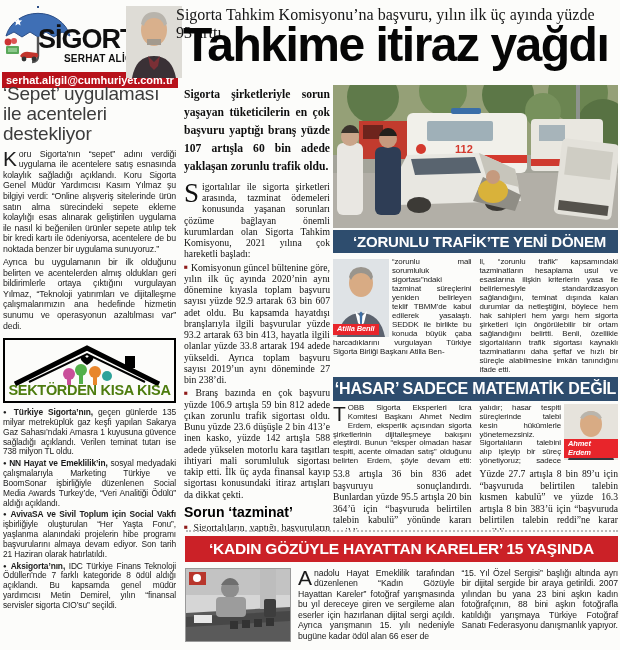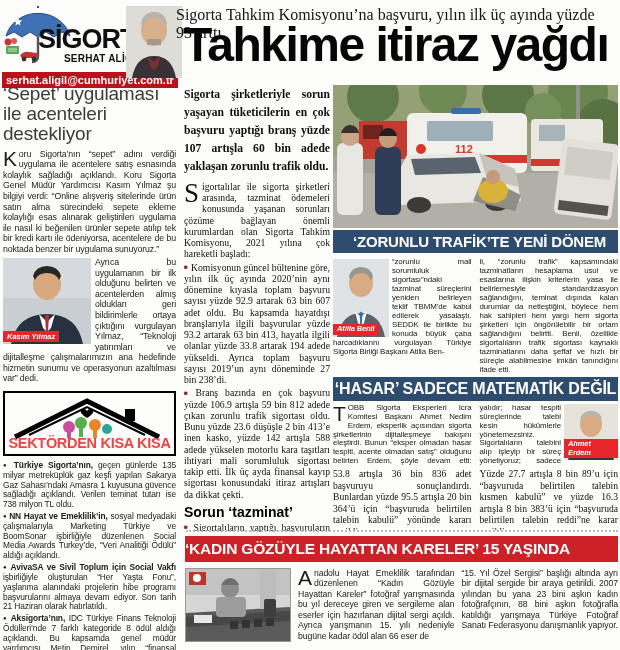--- a/index.html
+++ b/index.html
@@ -16,21 +16,21 @@
   .kicker{left:176px;top:6px;width:432px;font-size:16px;color:#151515;font-family:Liberation Serif, serif;}
   .headline{left:183px;top:20px;width:437px;font-size:48px;font-weight:700;letter-spacing:-1.5px;color:#060606;line-height:1.05;}
   
   .leftcol{left:3px;top:84px;width:173px;height:566px;overflow:hidden;}
   .left-head{font-size:19px;font-weight:400;color:#3c3c3c;line-height:1.05;margin:0 0 5px 0;letter-spacing:-.2px;}
   .lbody{font-size:8.8px;line-height:1.2;text-align:justify;margin:0 0 3px 0;letter-spacing:-.15px;color:#1d1d1d;}
   .dca::first-letter{float:left;font-size:21px;line-height:.82;padding:1px 2px 0 0;}
   .kphoto{float:left;width:88px;height:86px;margin:1px 4px 1px 0;position:relative;background:#c7ccd1;}
   .plabel{position:absolute;left:0;bottom:2px;background:#e8252b;color:#fff;font-size:7.5px;font-weight:700;font-style:italic;padding:1px 4px;}
   .sektorden{border:2px solid #000;margin:4px 0 5px 0;padding:2px 2px 3px 2px;text-align:center;}
-  .sek-title{font-size:14.5px;font-weight:700;letter-spacing:-.3px;color:#ef4444;margin-top:-4px;}
+  .sek-title{font-size:14.5px;font-weight:700;letter-spacing:-.3px;color:#4d7c0f;margin-top:-4px;}
   .bullets{margin:0;padding:0;list-style:none;}
   .bullets li{font-size:8.4px;line-height:1.17;text-align:justify;margin-bottom:2px;letter-spacing:-.1px;}
   .bullets li::before{content:"● ";font-size:6px;position:relative;top:-1px;}
   .bullets b{font-weight:700;}
   
   .midcol{left:184px;top:86px;width:146px;height:446px;overflow:hidden;}
   .standfirst{font-family:"Liberation Serif",serif;font-weight:700;font-size:11.6px;line-height:1.55;text-align:justify;margin:0 0 5px 0;color:#0e0e0e;}
   .serifp{font-family:"Liberation Serif",serif;font-size:9.7px;line-height:1.16;text-align:justify;margin:0 0 2px 0;color:#101010;}
   .dcs::first-letter{float:left;font-size:27px;line-height:.78;padding:2px 3px 0 0;}
   .sq::before{content:"■";color:#8e1a1a;font-size:6.5px;margin-right:3px;position:relative;top:-1.5px;}
@@ -46,21 +46,21 @@
   .zcol{width:139px;font-size:7.9px;line-height:1.14;text-align:justify;letter-spacing:-.1px;}
   .zcol p{margin:0 0 2px 0;}
   .benli{float:left;width:56px;height:78px;margin:2px 3px 0 0;position:relative;background:#d4d8db;}
   .hcols{left:333px;top:404px;width:285px;height:62px;overflow:hidden;display:flex;gap:8px;}
   .hcol{width:139px;font-size:7.9px;line-height:1.12;text-align:justify;letter-spacing:-.1px;}
   .erdem{float:right;width:54px;height:56px;margin:0 0 1px 3px;position:relative;background:#e0ddd6;}
   .ccols{left:333px;top:468px;width:285px;height:62px;overflow:hidden;display:flex;gap:8px;}
   .ccol{width:139px;font-family:"Liberation Serif",serif;font-size:9.6px;line-height:1.2;text-align:justify;color:#101010;}
   
   .dotrule{left:186px;top:530px;width:432px;border-top:2px dotted #b9b9b9;height:0;}
-  .redbar{left:185px;top:536px;width:433px;height:26px;background:#cb2127;color:#fff;font-weight:700;font-size:15.5px;line-height:26px;letter-spacing:-.2px;}
+  .redbar{left:185px;top:536px;width:433px;height:26px;background:#cb2127;color:#fff;font-weight:700;font-size:15.5px;line-height:26px;text-align:center;letter-spacing:-.2px;}
   .kadinrow{left:185px;top:568px;width:433px;height:80px;display:flex;gap:7px;}
   .kphoto2{width:104px;height:72px;border:1px solid #999;position:relative;background:#d9d9d9;overflow:hidden;flex:none;}
   .kcol{width:157px;font-size:8.7px;line-height:1.2;text-align:justify;letter-spacing:-.1px;}
   svg{display:block;}
 </style>
 </head>
 <body>
 
 <div class="abs masthead">
   <span style="position:absolute;left:0;top:0;">
@@ -93,32 +93,20 @@
   </div>
 </div>
 
 <div class="abs kicker">Sigorta Tahkim Komisyonu’na başvuru, yılın ilk üç ayında yüzde 93 arttı</div>
 <div class="abs headline">Tahkime itiraz yağdı</div>
 
 <div class="abs leftcol">
   <h2 class="left-head">‘Sepet’ uygulaması ile acenteleri destekliyor</h2>
   <p class="lbody dca">Koru Sigorta’nın “sepet” adını verdiği uygulama ile acentelere satış esnasında kolaylık sağladığı açıklandı. Koru Sigorta Genel Müdür Yardımcısı Kasım Yılmaz şu bilgiyi verdi: “Online alışveriş sitelerinde ürün satın alma sürecindeki sepete ekleme kolaylığı esas alınarak geliştirilen uygulama ile nasıl ki beğenilen ürünler sepete atılıp tek bir kredi kartı ile ödeniyorsa, acentelere de bu noktada benzer bir uygulama sunuyoruz.”</p>
   <div>
-    <div class="kphoto">
-      <svg width="88" height="86" viewBox="0 0 88 86">
-        <rect width="88" height="86" fill="#c9ced3"></rect>
-        <rect width="88" height="40" fill="#d6dade"></rect>
-        <ellipse cx="44" cy="26" rx="14" ry="16" fill="#d8a87f"></ellipse>
-        <path d="M30 18 q3 -10 14 -10 q11 0 14 10 l-2 4 q-3 -7 -12 -7 q-9 0 -12 7 Z" fill="#2a2622"></path>
-        <path d="M8 86 q6 -30 36 -30 q30 0 36 30 Z" fill="#27313f"></path>
-        <path d="M36 56 l8 8 8 -8 -4 14 -4 4 -4 -4 Z" fill="#fff"></path>
-        <path d="M42 58 l2 -2 2 2 -1 16 -1 2 -1 -2 Z" fill="#b33040"></path>
-      </svg>
-      <div class="plabel">Kasım Yılmaz</div>
-    </div>
     <p class="lbody">Ayrıca bu uygulamanın bir ilk olduğunu belirten ve acentelerden almış oldukları geri bildirimlerle ortaya çıktığını vurgulayan Yılmaz, “Teknoloji yatırımları ve dijitalleşme çalışmalarımızın ana hedefinde hizmetin sunumu ve operasyonun azaltılması var” dedi.</p>
   </div>
   <div style="clear:both;"></div>
   <div class="sektorden">
     <span>
       <svg width="160" height="44" viewBox="0 0 160 44">
         <path d="M8 42 L80 6 L152 42" fill="none" stroke="#000" stroke-width="5"></path>
         <path d="M22 40 L80 12 L138 40" fill="none" stroke="#000" stroke-width="2"></path>
         <rect x="118" y="14" width="10" height="12" fill="#000"></rect>
         <path d="M80 16 q-3 -4 -6 -1 q-2 3 6 8 q8 -5 6 -8 q-3 -3 -6 1 Z" fill="#000"></path>

